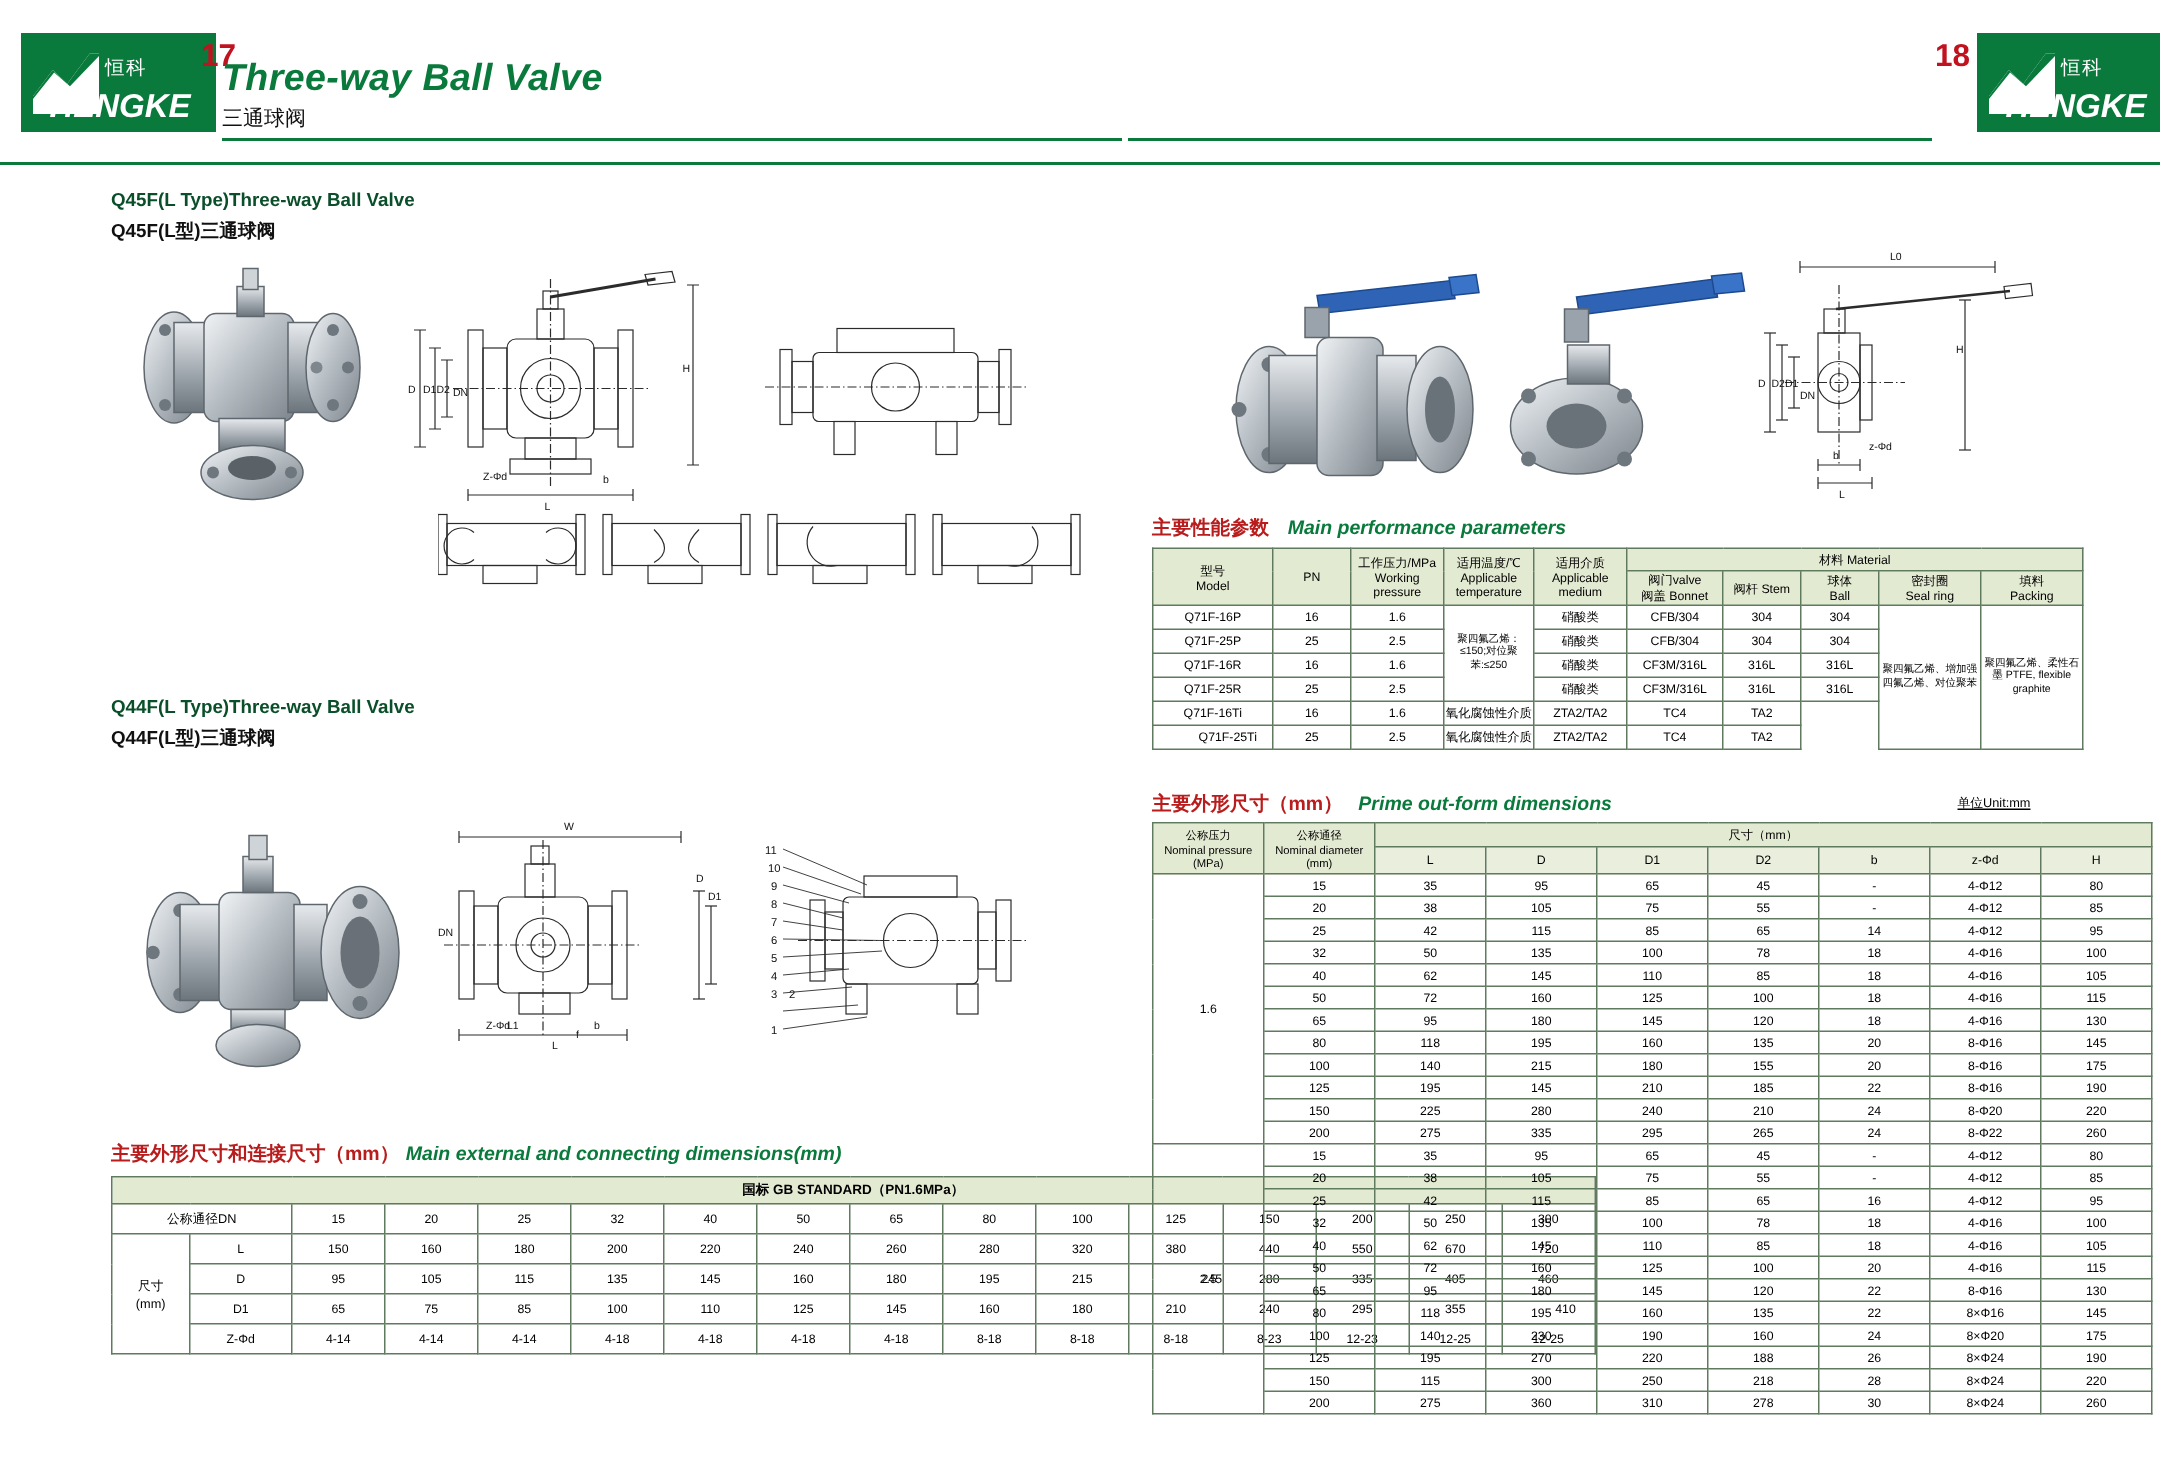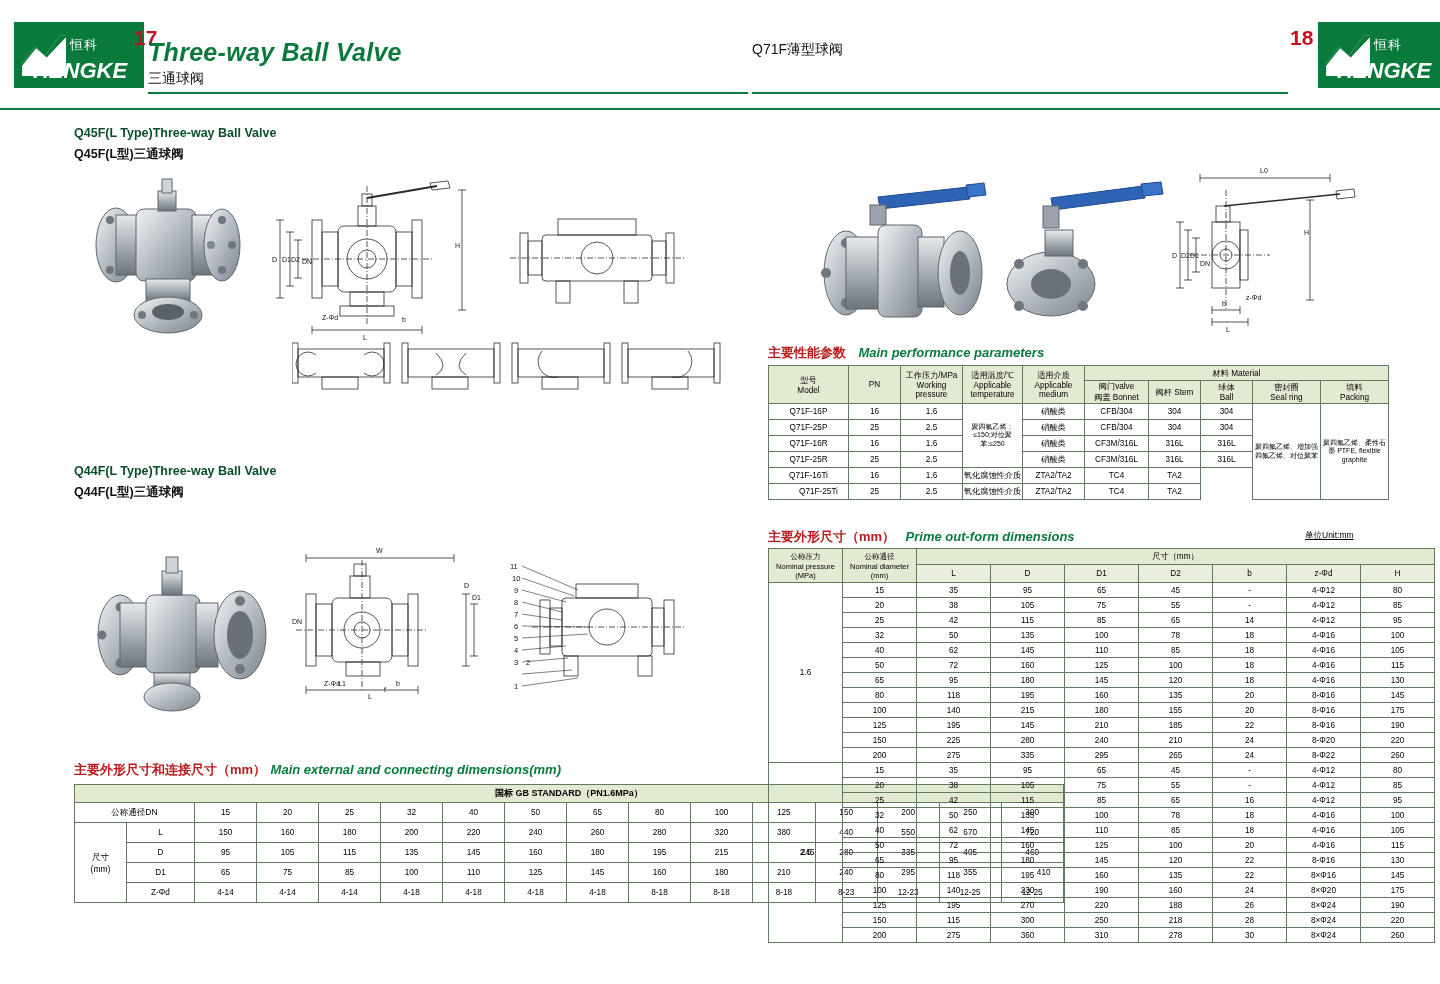--- a/index.html
+++ b/index.html
@@ -76,21 +76,20 @@
       <div class="logo-cn">恒科</div>
       <div class="logo-en">HENGKE</div>
     </div>
     <div class="pagenum left">17</div>
     <div class="title-bar left">
       <div class="title-en">Three-way Ball Valve</div>
       <div class="title-cn">三通球阀</div>
     </div>
 
     <div class="title-bar right">
-      <div class="title-cn">Q71F薄型球阀</div>
     </div>
     <div class="pagenum right">18</div>
     <div class="logo-block right">
       <div class="logo-swoosh"></div>
       <div class="logo-cn">恒科</div>
       <div class="logo-en">HENGKE</div>
     </div>
 
     <div class="hdr-line"></div>
   </div>

